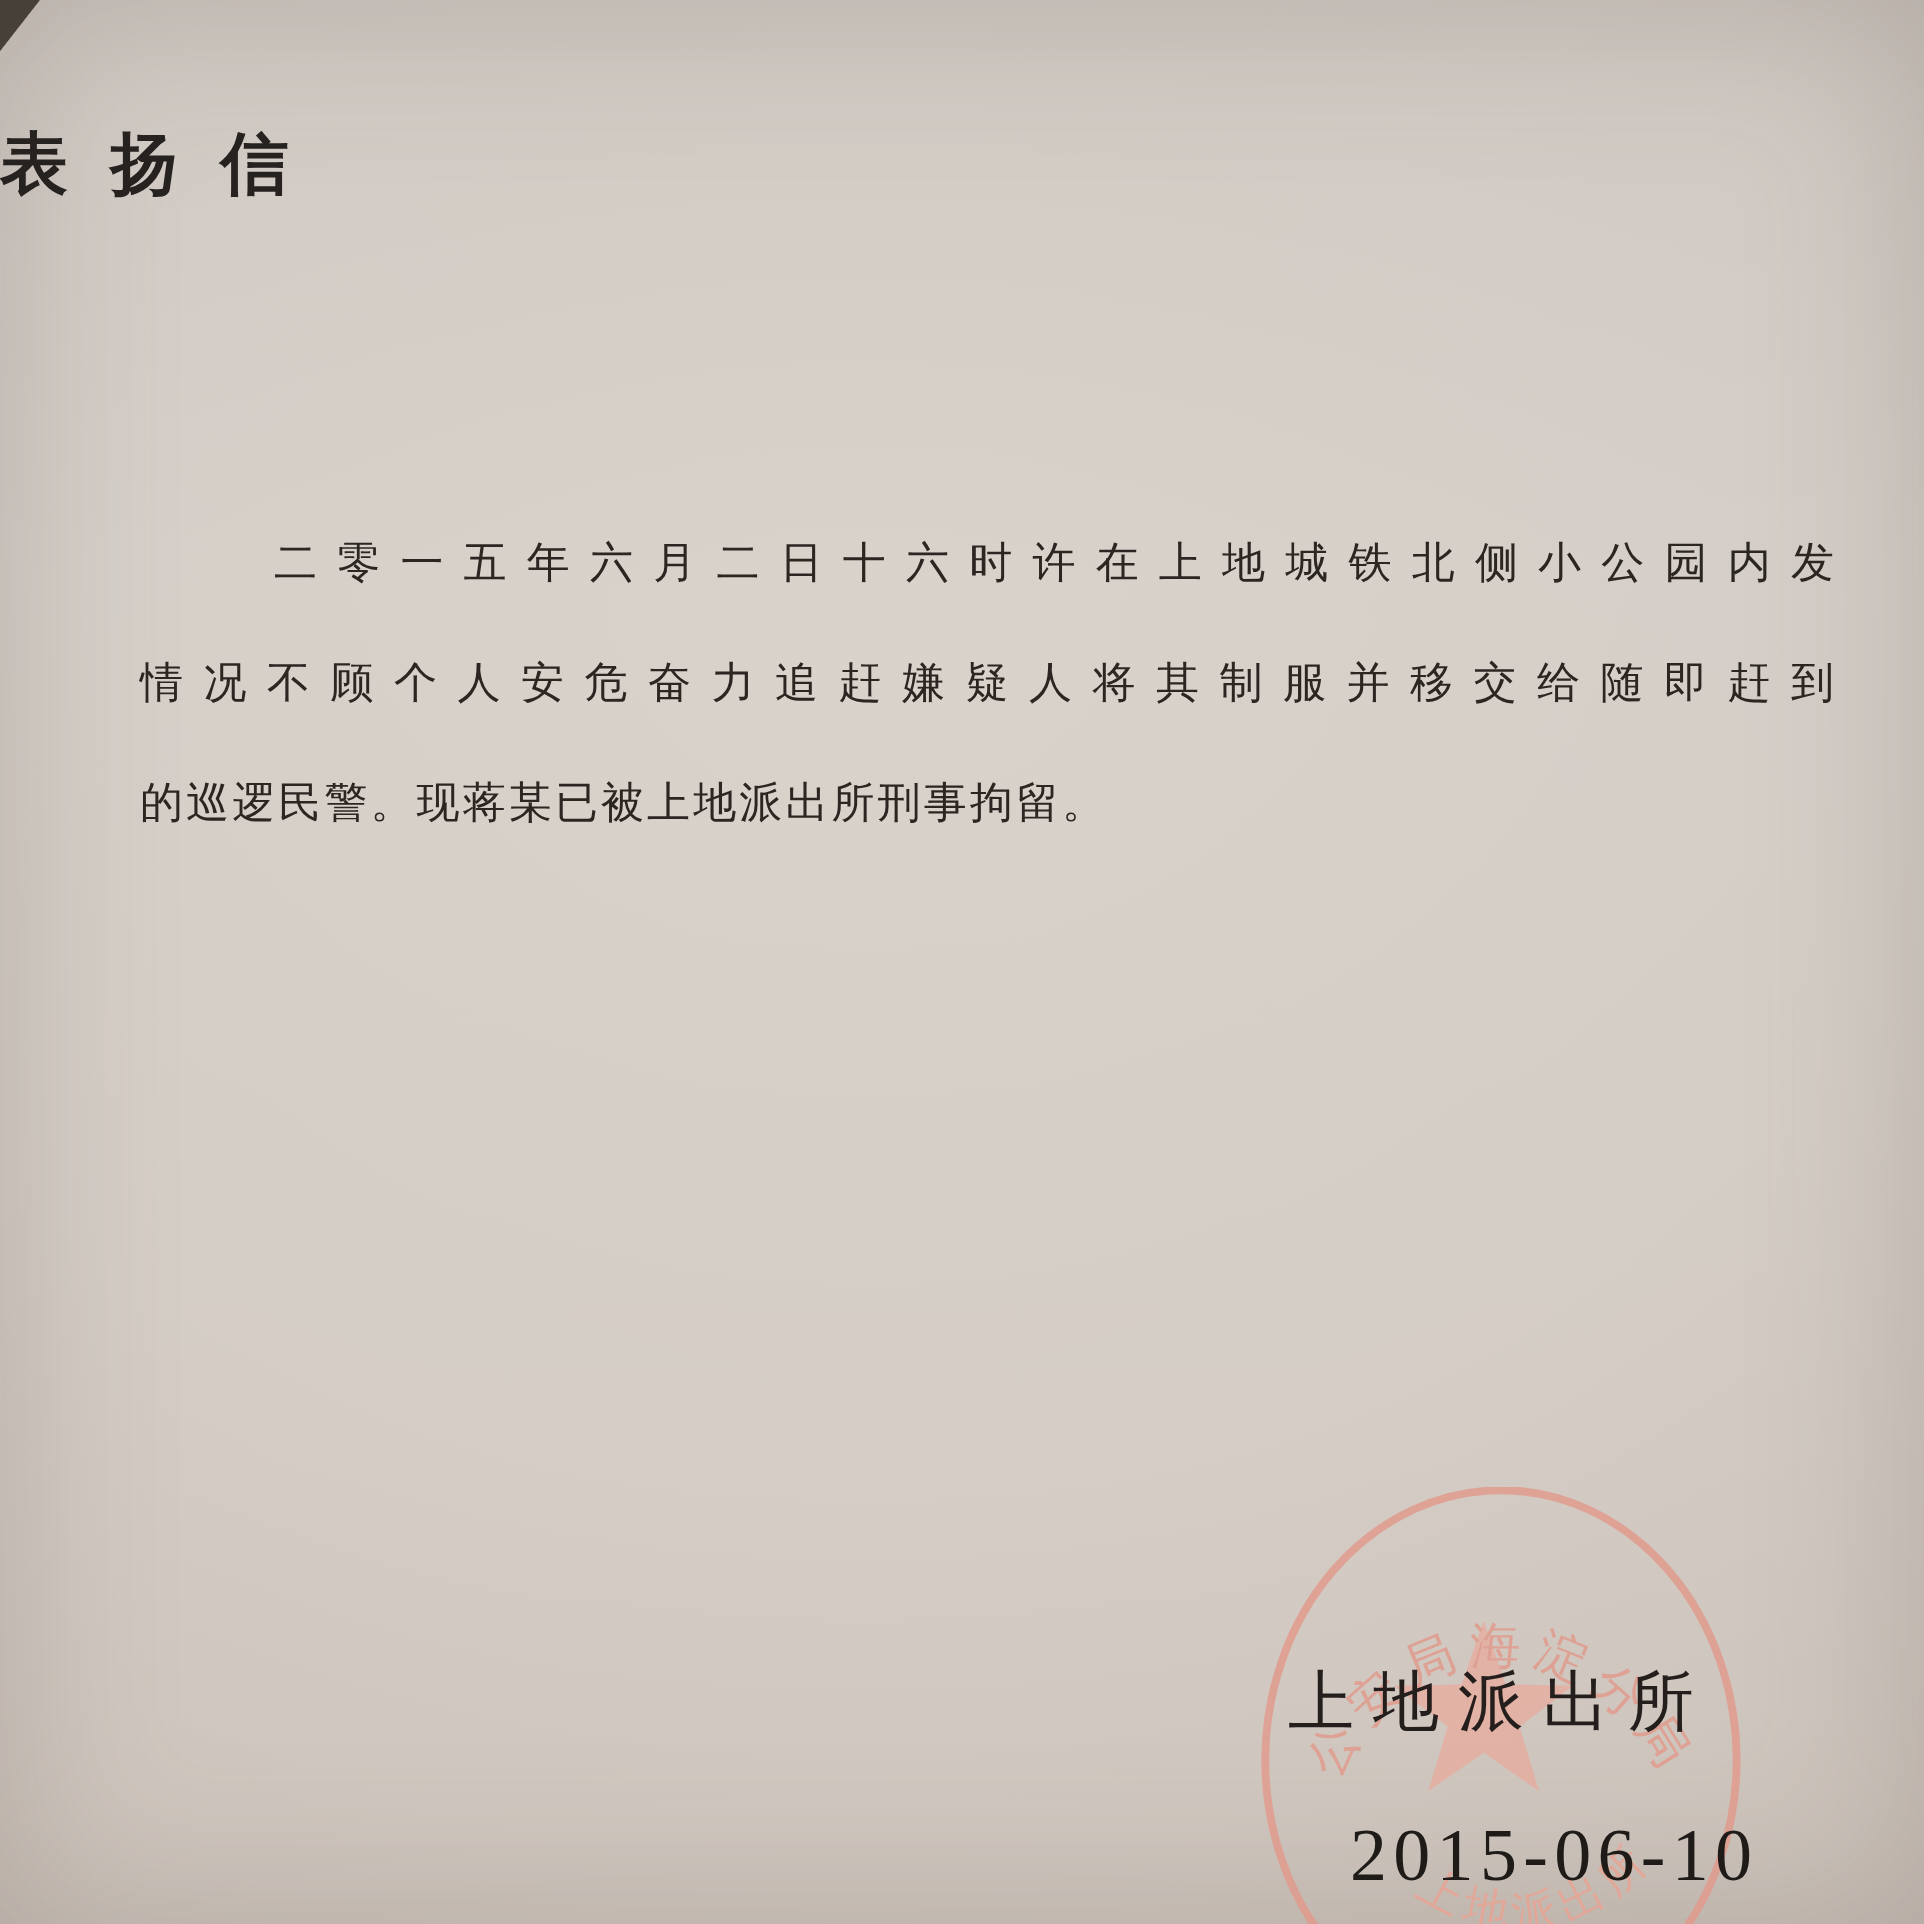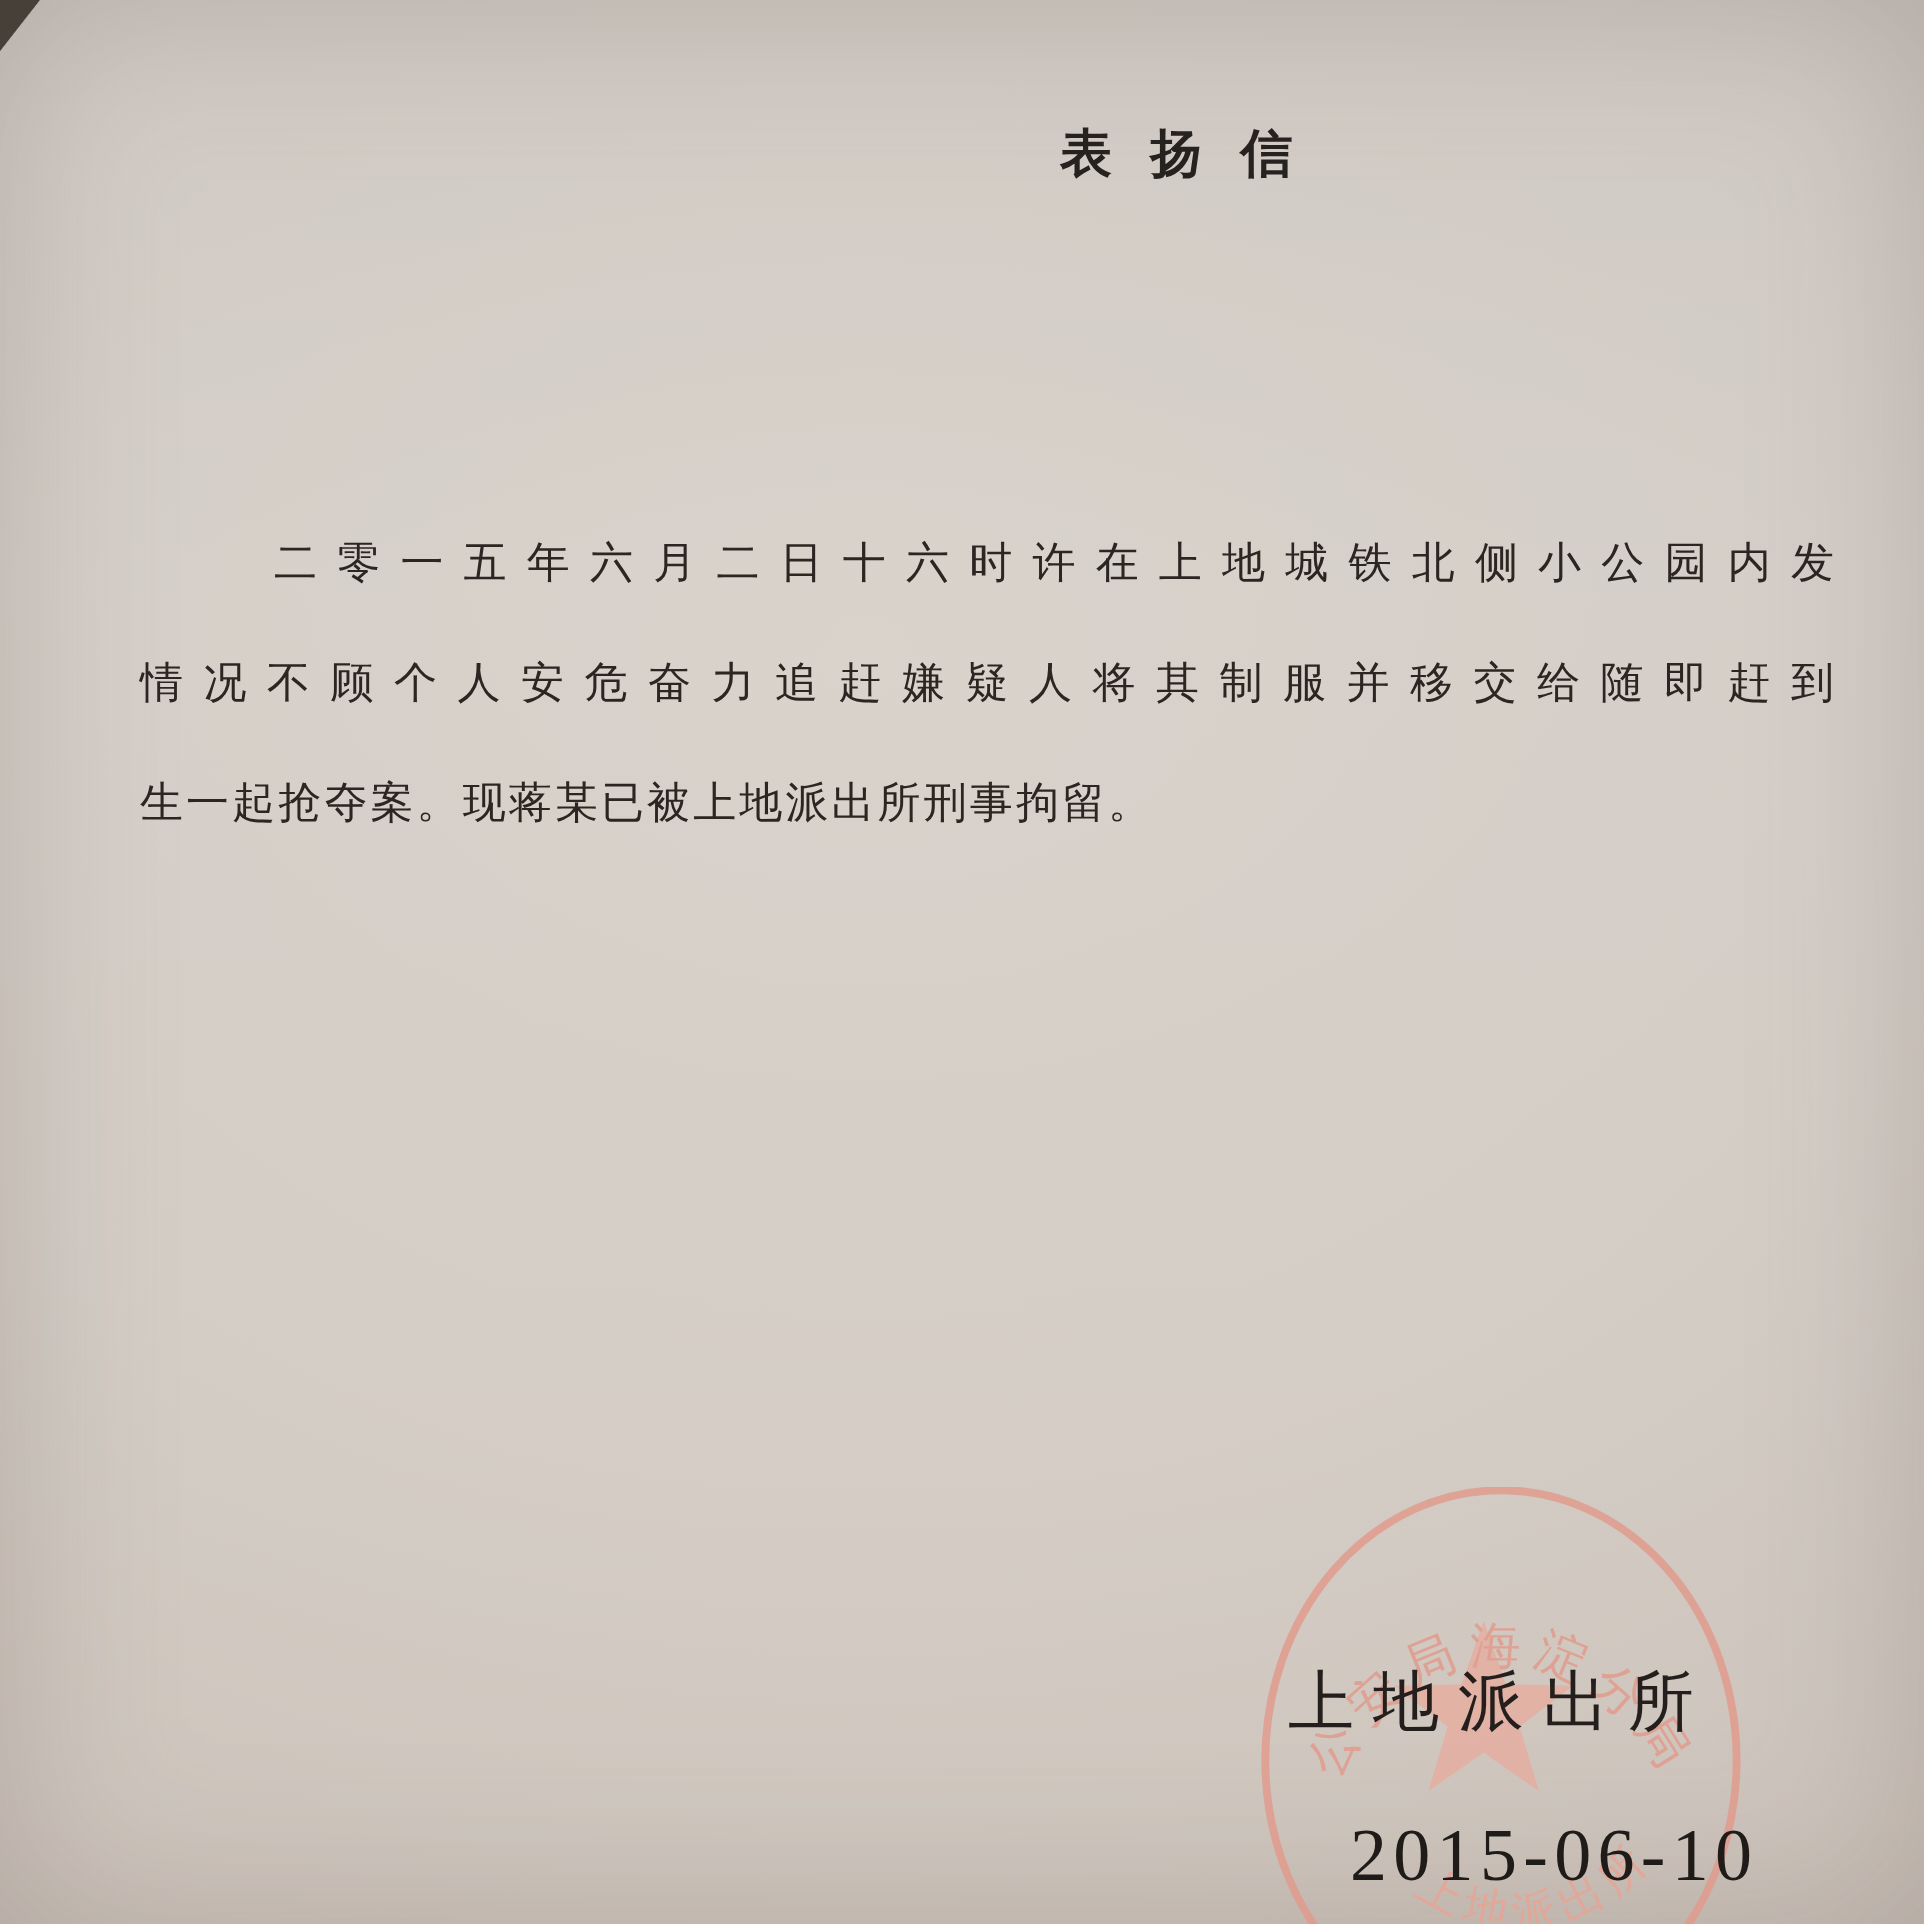--- a/index.html
+++ b/index.html
@@ -21,22 +21,22 @@
     content: "";
     position: absolute; top: 0; left: 0;
     width: 134px; height: 79px;
     background: linear-gradient(128deg, #474039 0px, #474039 31px, rgba(71,64,57,0) 32px);
     pointer-events: none;
   }
   .letter { position: absolute; inset: 0; color: #2b2622; }
 
   .title {
     position: absolute; top: 119px; left: 0; width: 1305px;
-    text-align: right;
-    font-size: 52px; font-weight: bold; letter-spacing: 12.6px;
+    text-align: left;
+    font-size: 68px; font-weight: bold; letter-spacing: 12.6px;
     color: #262220;
   }
   .recipient {
     position: absolute; top: 398px; left: 132px;
     font-size: 63px; letter-spacing: 7.9px; color: #2b2622;
   }
   .para { position: absolute; left: 140px; right: 88px; font-size: 43px; letter-spacing: 3.1px; }
   .para .line { display: block; line-height: 120px; white-space: nowrap; }
   .para .full { text-align: justify; text-align-last: justify; white-space: normal; }
   .para .indent { text-indent: 134px; }
@@ -64,21 +64,21 @@
 
 <div id="photo">
   <div class="letter">
 
     <div class="title">表 扬 信</div>
 
 
     <div class="para" id="para1">
       <span class="line full indent">二零一五年六月二日十六时许在上地城铁北侧小公园内发</span>
       <span class="line full">情况不顾个人安危奋力追赶嫌疑人将其制服并移交给随即赶到</span>
-      <span class="line">生一起抢夺案。现蒋某已被上地派出所刑事拘留。</span>
+      <span class="line">的巡逻民警。现蒋某已被上地派出所刑事拘留。</span>
     </div>
 
 
     <div class="stamp">
       <svg width="509" height="437" viewBox="0 0 648 556" xmlns="http://www.w3.org/2000/svg">
         <g opacity="0.82">
           <ellipse cx="322" cy="348" rx="300" ry="344" fill="none" stroke="#e29a8c" stroke-width="10"></ellipse>
           <polygon fill="#eca898" opacity="0.8" points="300,170 328.2,251.2 414.1,252.9 345.7,304.8 370.5,387.1 300,338 229.5,387.1 254.3,304.8 185.9,252.9 271.8,251.2"></polygon>
           <path id="stampTopArc" d="M 92 430 A 242 300 0 0 1 552 430" fill="none"></path>
           <text font-size="64" fill="#e29a8c" letter-spacing="14" font-family="Liberation Serif, DejaVu Serif, serif">

